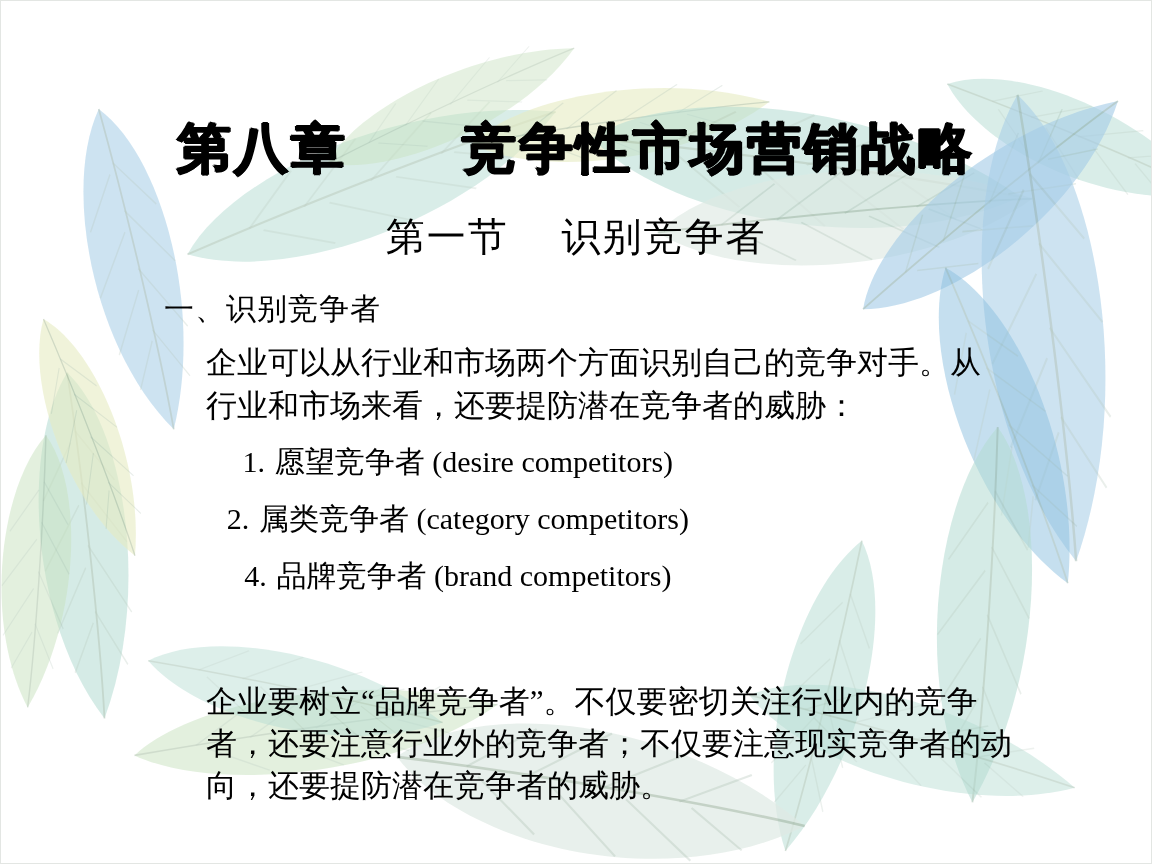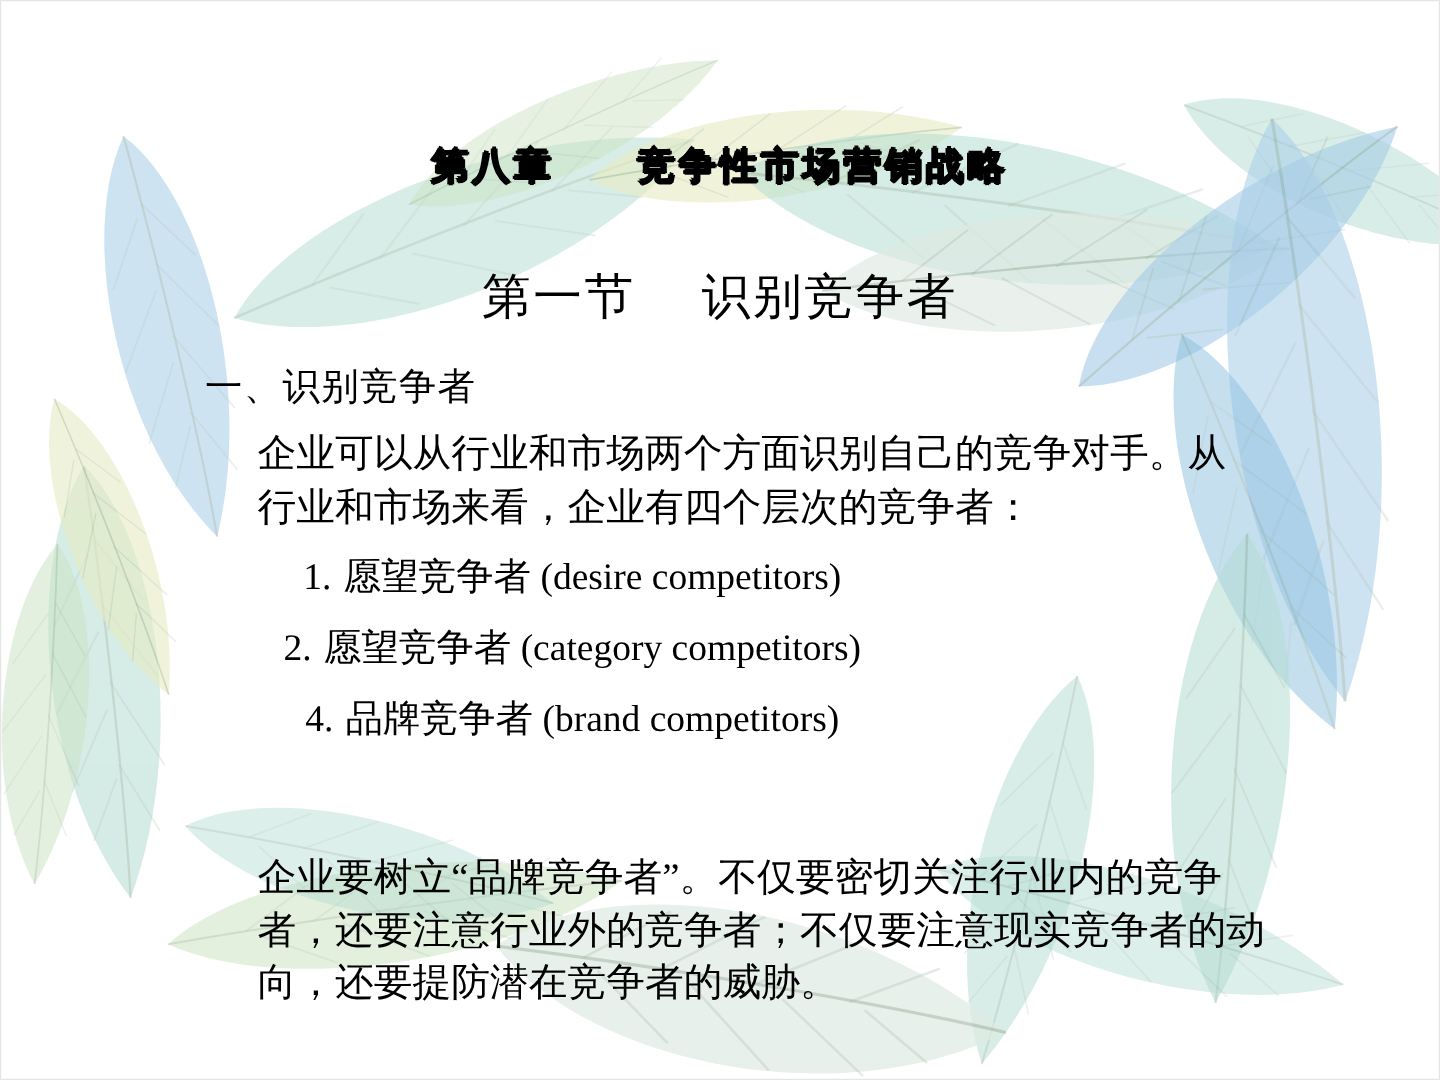--- a/index.html
+++ b/index.html
@@ -15,21 +15,21 @@
     border:1px solid #e3e6e3; box-sizing:border-box;
     font-family:"Liberation Serif","DejaVu Serif",serif;
     color:var(--text-color);
   }
   .bg{position:absolute; left:0; top:0; width:1152px; height:864px;}
   .content{position:absolute; inset:0;}
 
   .title{
     position:absolute; top:112px; left:0; width:100%; margin:0;
     text-align:center; font-family:"Liberation Sans","DejaVu Sans",sans-serif;
-    font-size:30px; font-weight:900; letter-spacing:3px;
+    font-size:54px; font-weight:900; letter-spacing:3px;
     text-shadow:1.2px 0 0 currentColor,-1.2px 0 0 currentColor,0 1.2px 0 currentColor,0 -1.2px 0 currentColor;
     white-space:pre;
   }
   .subtitle{
     position:absolute; top:209px; left:0; width:100%; margin:0;
     text-align:center; font-size:39px; font-weight:400; letter-spacing:2px;
     white-space:pre;
   }
   .heading{
     position:absolute; top:288px; left:163px;
@@ -94,28 +94,28 @@
   </svg>
 
   <div class="content">
 
     <h1 class="title">第八章　　竞争性市场营销战略</h1>
 
     <h2 class="subtitle">第一节　 识别竞争者</h2>
 
     <div class="heading">一、识别竞争者</div>
 
-    <p class="para1">企业可以从行业和市场两个方面识别自己的竞争对手。从行业和市场来看，企业有四个层次的竞争者：</p>
+    <p class="para1">企业可以从行业和市场两个方面识别自己的竞争对手。从行业和市场来看，还要提防潜在竞争者的威胁：</p>
 
     <ol class="clist">
       <li>
         <span class="num">1.</span><span>愿望竞争者 (desire competitors)</span>
       </li>
       <li>
-        <span class="num">2.</span><span>愿望竞争者 (category competitors)</span>
+        <span class="num">2.</span><span>属类竞争者 (category competitors)</span>
       </li>
       <li>
         <span class="num">4.</span><span>品牌竞争者 (brand competitors)</span>
       </li>
     </ol>
 
     <p class="para2">企业要树立“品牌竞争者”。不仅要密切关注行业内的竞争者，还要注意行业外的竞争者；不仅要注意现实竞争者的动向，还要提防潜在竞争者的威胁。</p>
 
   </div>
 </div>

